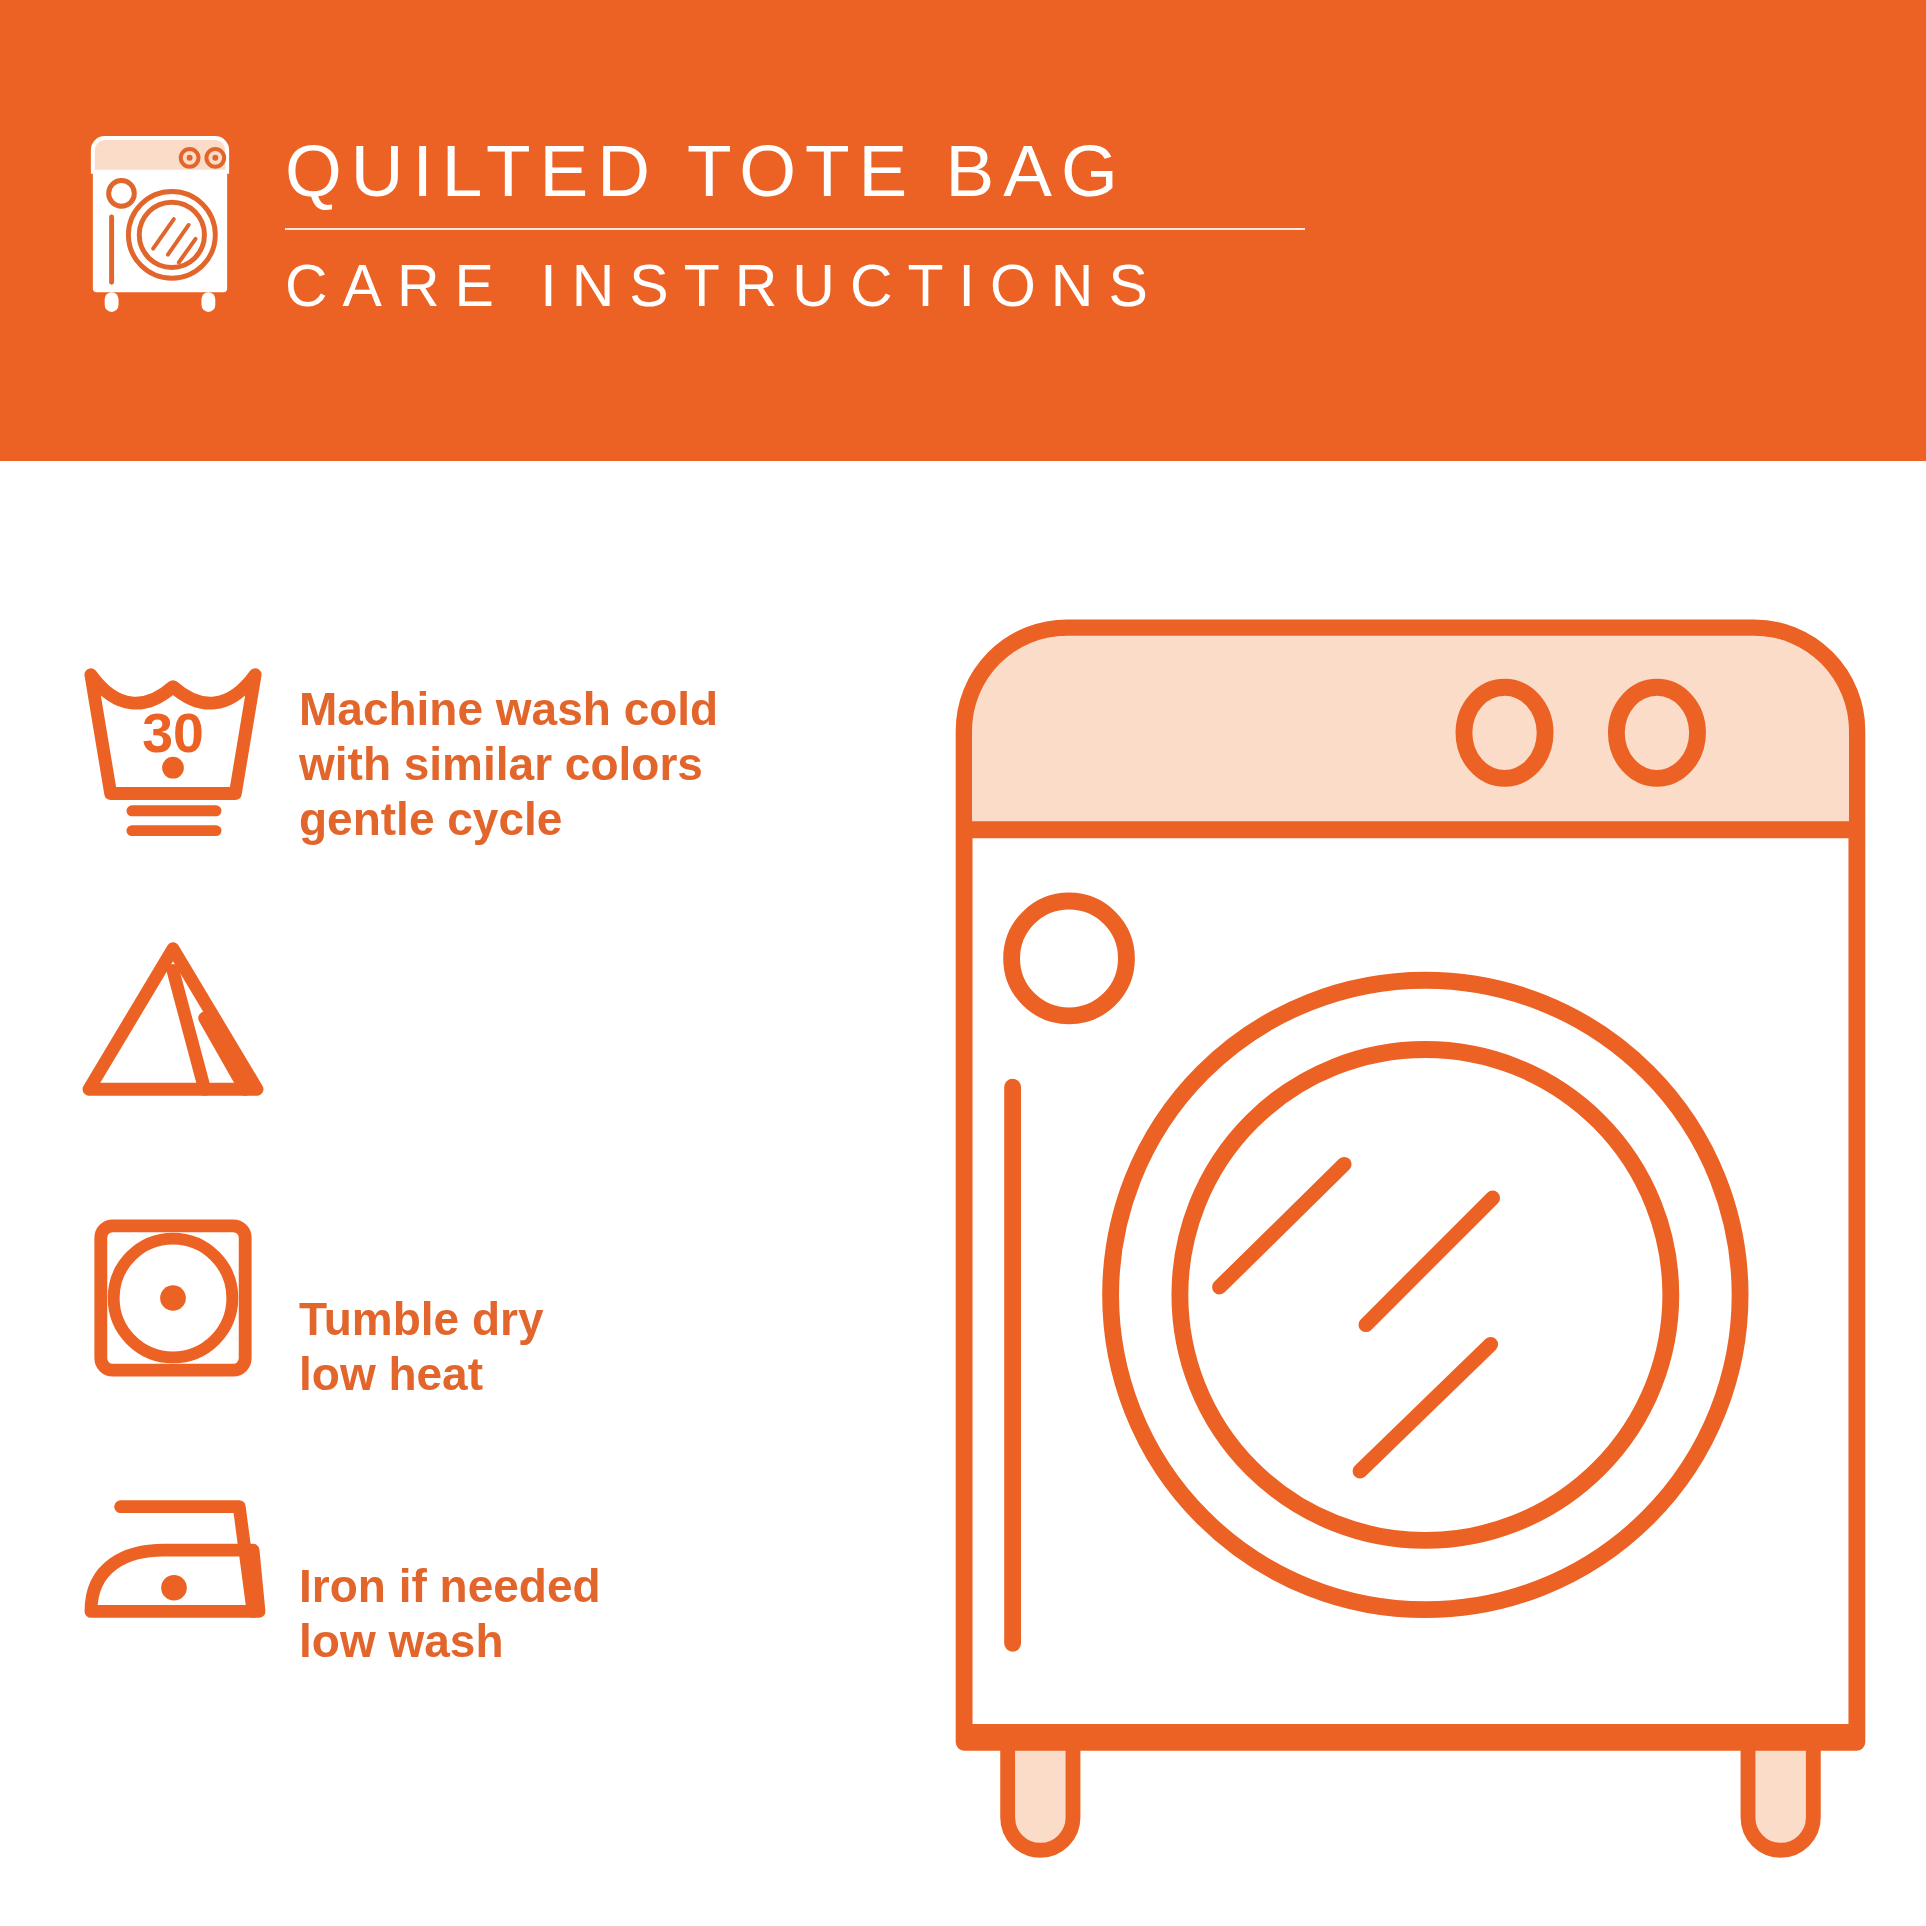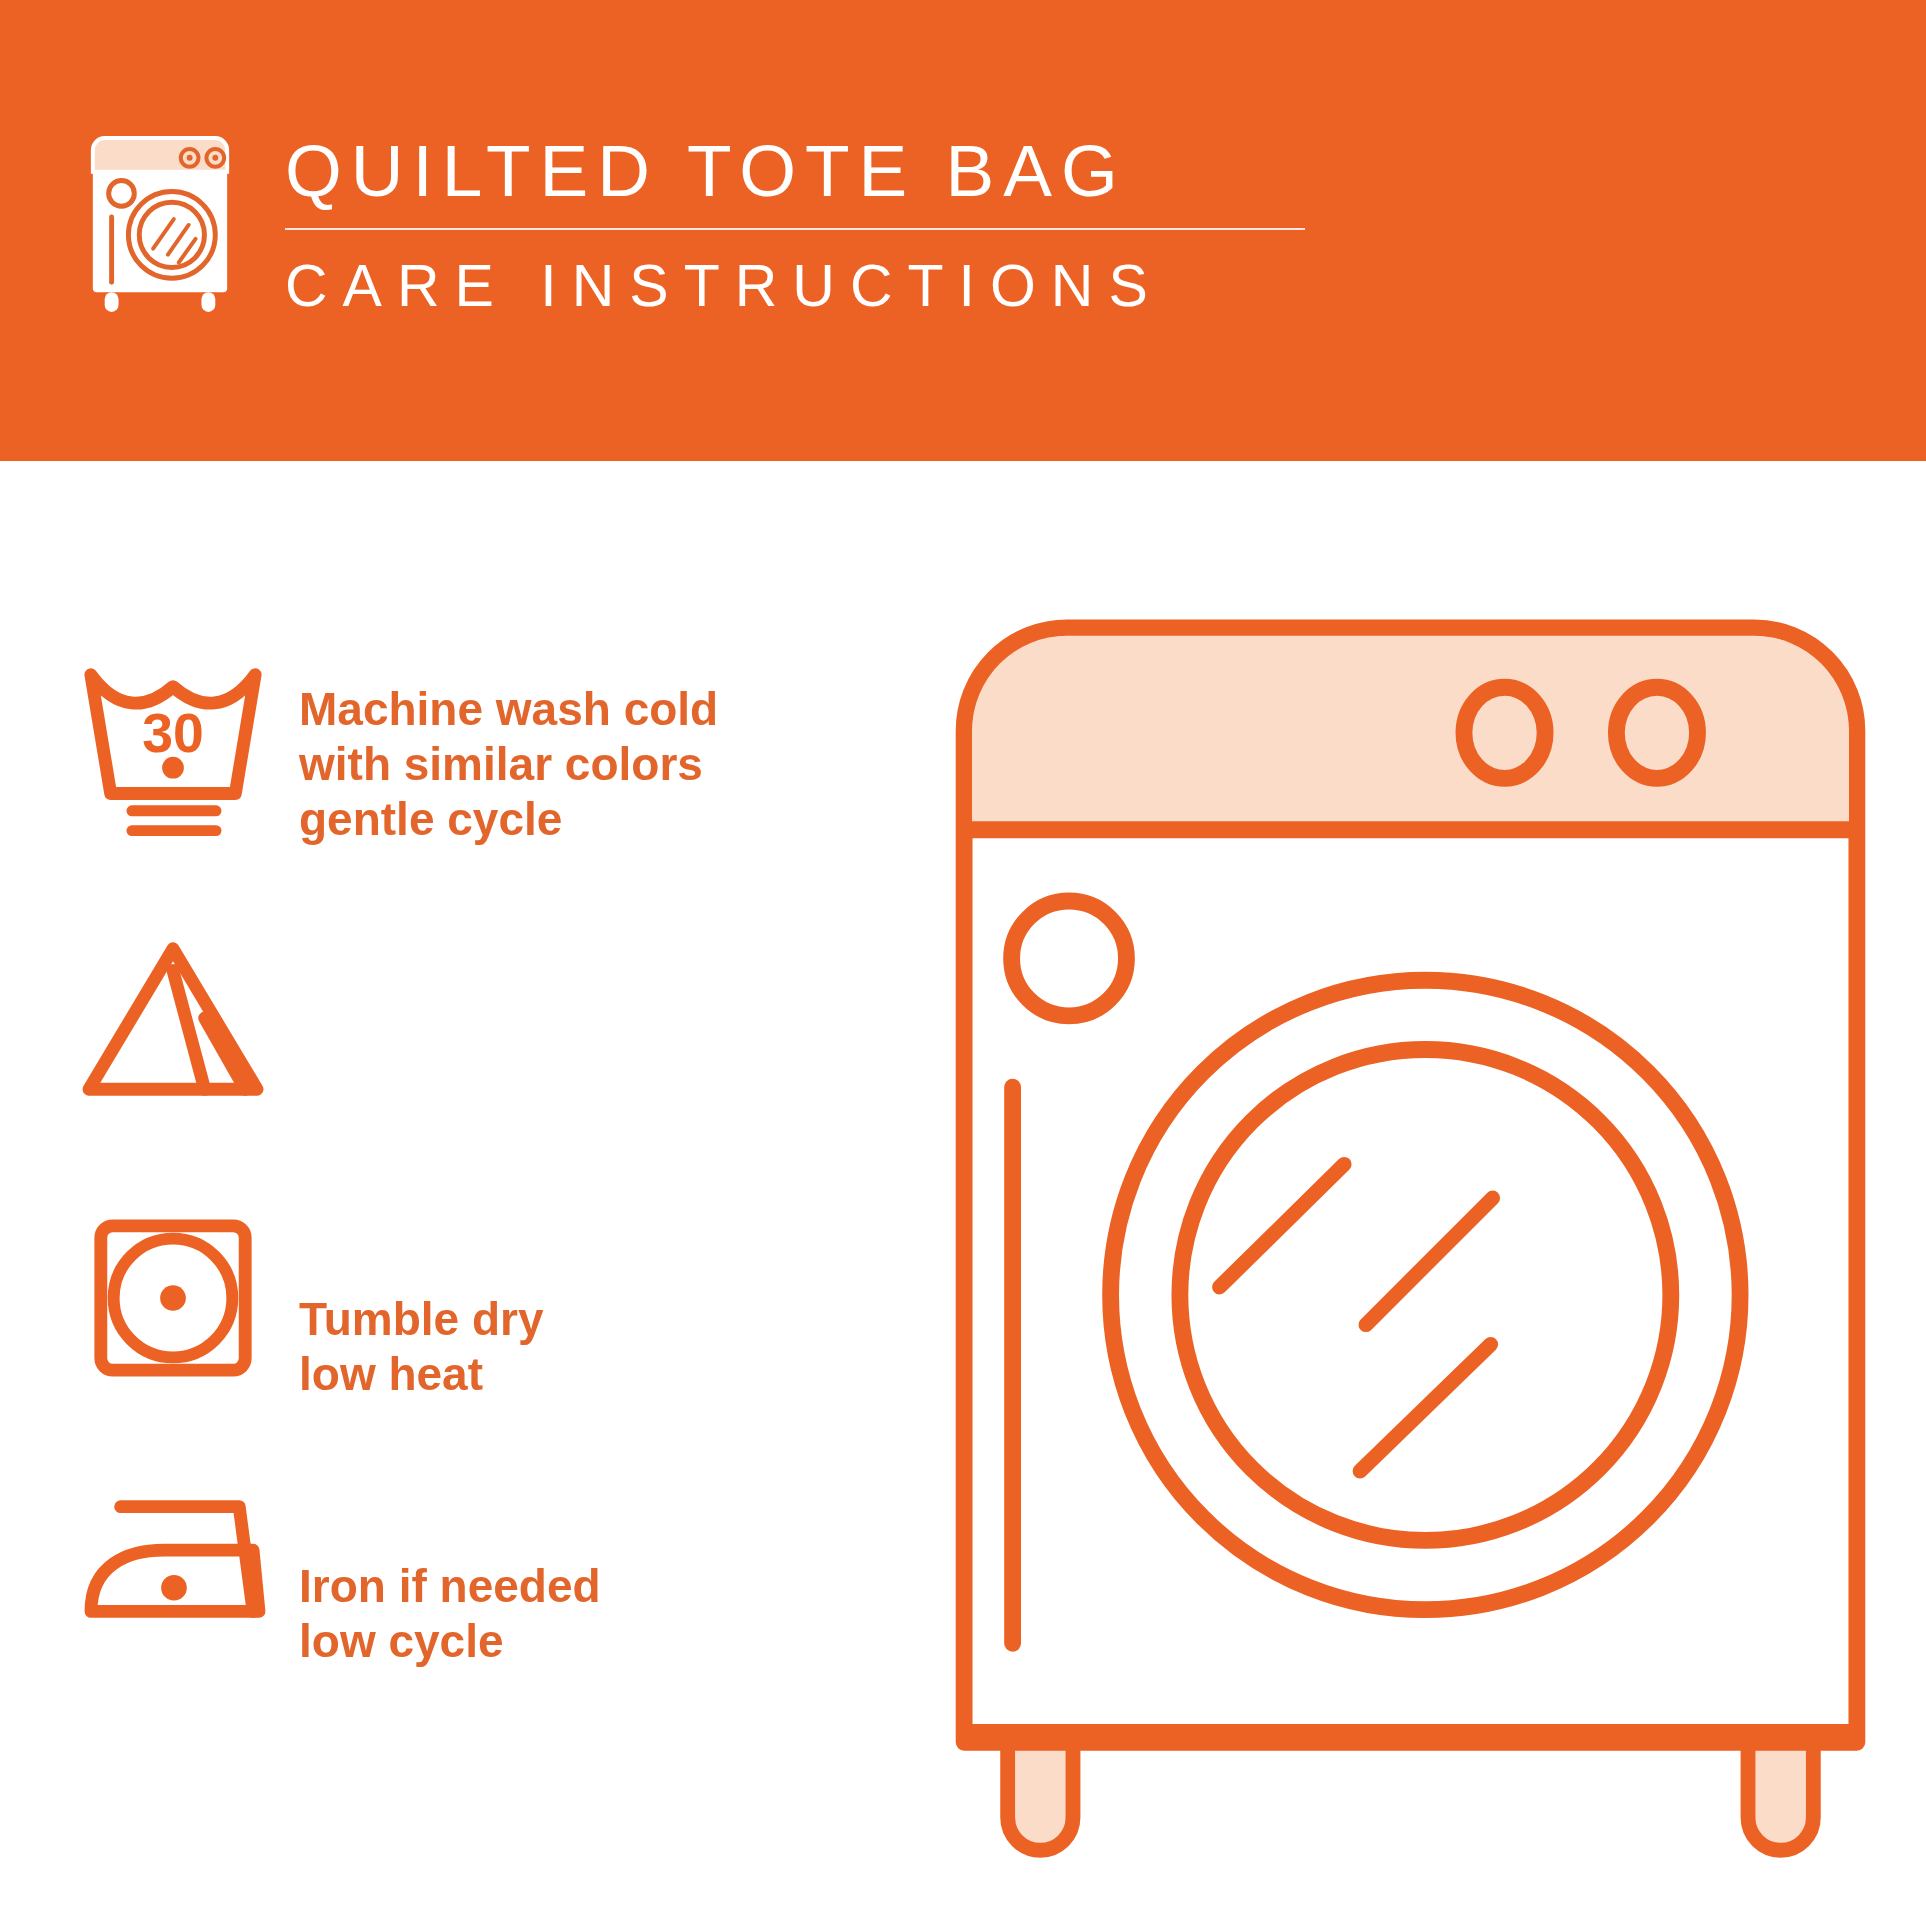--- a/index.html
+++ b/index.html
@@ -165,21 +165,21 @@
 
           <path d="M52 26 L172 26 L186 132" fill="none" stroke="#EC6224" stroke-width="13" stroke-linecap="round" stroke-linejoin="round"></path>
 
           <path d="M22 132 C22 86 58 70 96 70 L186 70
                    L192 132 Z" fill="none" stroke="#EC6224" stroke-width="13" stroke-linejoin="round" stroke-linecap="round"></path>
 
           <circle cx="106" cy="108" r="13" fill="#EC6224"></circle>
         </svg>
       </div>
       <div class="care-text">Iron if needed
-low cycle</div>
+low wash</div>
     </div>
   </div>
 
   <div class="machine">
     <svg width="921" height="1257" viewBox="0 0 930 1270" aria-hidden="true">
 
       <g>
         <path d="M58 1130 v86 a33 33 0 0 0 66 0 v-86 z" fill="#FBDCC9" stroke="#EC6224" stroke-width="15" stroke-linejoin="round"></path>
         <path d="M806 1130 v86 a33 33 0 0 0 66 0 v-86 z" fill="#FBDCC9" stroke="#EC6224" stroke-width="15" stroke-linejoin="round"></path>
       </g>

